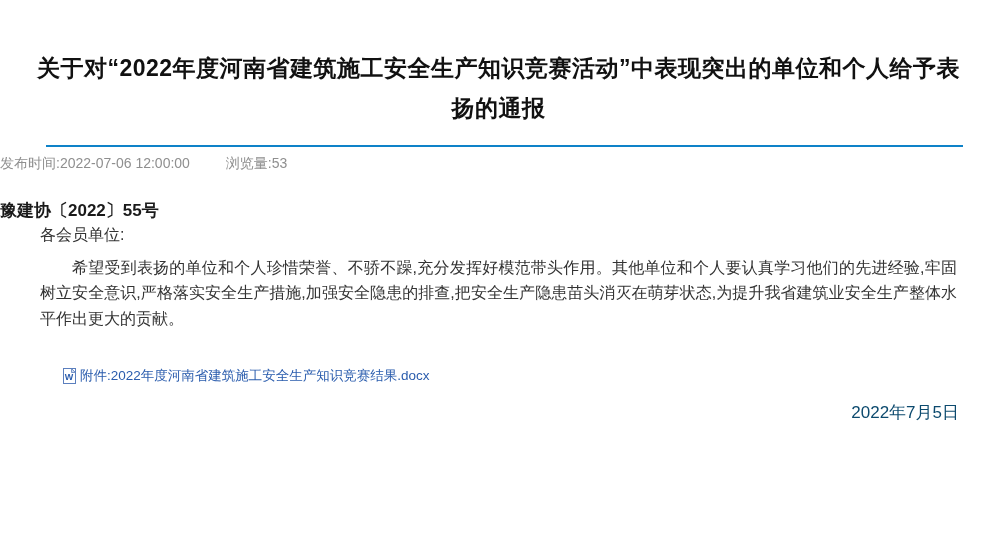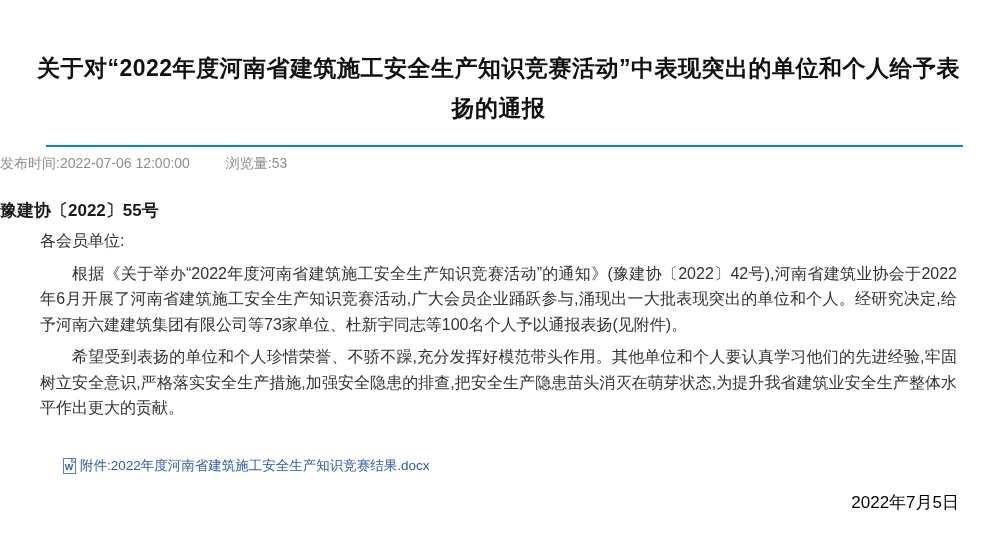--- a/index.html
+++ b/index.html
@@ -38,21 +38,21 @@
   }
   .meta .view-count { margin-left: 32px; }
   .doc-number {
     margin-top: 26px;
     text-align: left;
     font-size: 17px;
     font-weight: bold;
     color: #1a1a1a;
   }
   .content {
-    margin: 6px 40px 0 40px;
+    margin: 0 40px 0 40px;
     font-size: 16px;
     line-height: 25.5px;
     color: #333333;
     text-align: justify;
   }
   .content .salutation { text-indent: 0; }
   .content .para { text-indent: 2em; margin-top: 7px; }
   .attachment {
     margin: 36px 0 0 62px;
     font-size: 13.5px;
@@ -67,42 +67,41 @@
     flex: 0 0 auto;
   }
   .attachment a {
     color: #2a5cad;
     text-decoration: none;
   }
   .doc-date {
     margin: 16px 38px 0 0;
     text-align: right;
     font-size: 17px;
-    color: #000000;
+    color: #0c4a6e;
   }
 </style>
 </head>
 <body>
 
 <div class="page">
 
   <h1 class="title">关于对“2022年度河南省建筑施工安全生产知识竞赛活动”中表现突出的单位和个人给予表扬的通报</h1>
 
   <div class="divider"></div>
 
   <div class="meta">
     <span class="publish-time">发布时间:2022-07-06 12:00:00</span>
     <span class="view-count">浏览量:53</span>
   </div>
 
   <div class="doc-number">豫建协〔2022〕55号</div>
 
   <div class="content">
     <p class="salutation">各会员单位:</p>
-    <p class="para">根据《关于举办“2022年度河南省建筑施工安全生产知识竞赛活动”的通知》(豫建协〔2022〕42号),河南省建筑业协会于2022年6月开展了河南省建筑施工安全生产知识竞赛活动,广大会员企业踊跃参与,涌现出一大批表现突出的单位和个人。经研究决定,给予河南六建建筑集团有限公司等73家单位、杜新宇同志等100名个人予以通报表扬(见附件)。</p>
     <p class="para">希望受到表扬的单位和个人珍惜荣誉、不骄不躁,充分发挥好模范带头作用。其他单位和个人要认真学习他们的先进经验,牢固树立安全意识,严格落实安全生产措施,加强安全隐患的排查,把安全生产隐患苗头消灭在萌芽状态,为提升我省建筑业安全生产整体水平作出更大的贡献。</p>
   </div>
 
   <div class="attachment">
     <span class="doc-icon">
       <svg width="15" height="16" viewBox="0 0 15 16" xmlns="http://www.w3.org/2000/svg">
         <rect x="1.5" y="0.5" width="12" height="15" fill="#ffffff" stroke="#5b7fbe" stroke-width="1"></rect>
         <path d="M9.5 0.5 L13.5 4.5 L9.5 4.5 Z" fill="#c9d6ec" stroke="#5b7fbe" stroke-width="0.8"></path>
         <text x="7" y="12" font-size="9" font-weight="bold" fill="#2a5cad" text-anchor="middle" font-family="Liberation Sans, sans-serif">W</text>
       </svg>

